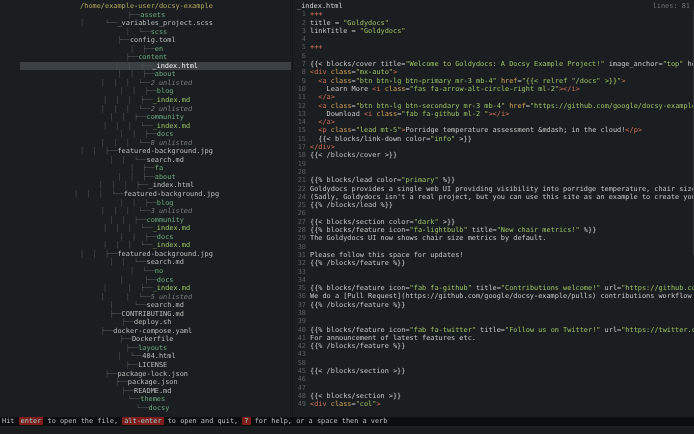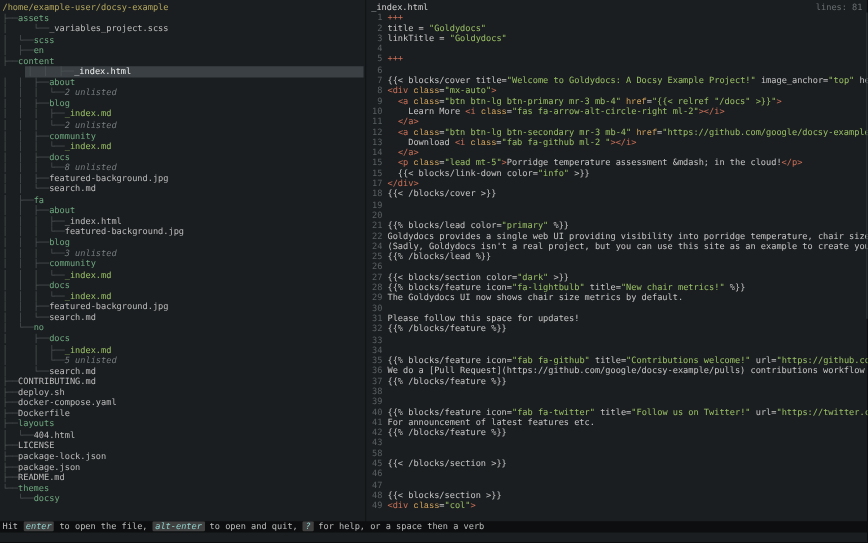--- a/index.html
+++ b/index.html
@@ -1,64 +1,65 @@
 <!DOCTYPE html>
 <html><head>
 <meta charset="utf-8">
 <style>
   html,body{margin:0;padding:0;background:#000;}
   body{width:694px;height:434px;overflow:hidden;font-family:"DejaVu Sans Mono",monospace;}
   .app{position:relative;width:694px;height:434px;background:#1b1e20;font-size:6.9px;color:#c6c6c6;}
   .row{white-space:pre;overflow:hidden;}
   
   .left{position:absolute;left:0;top:0;width:291px;height:417px;overflow:hidden;padding-top:2px;}
-  .left .row{height:8.55px;line-height:8.55px;padding-left:2px;}
+  .left .row{height:8.55px;line-height:8.55px;padding-left:2px;text-align:center;}
   .root-path{color:#b3a75e;}
   .branch{color:#4e5456;}
   .lbl.dir{color:#6ea880;}
   .lbl.file{color:#bdbdbd;}
   .lbl.md{color:#9ac166;}
   .lbl.unlisted{color:#767d7f;font-style:italic;}
   .trow.sel{background:#3a4043;margin-left:20px;}
   .trow.sel .lbl{color:#f0f0f0;}
   
   .right{position:absolute;left:292px;top:0;width:402px;height:417px;overflow:hidden;padding-top:2px;border-left:1px solid #121415;}
   .right .row{height:8.3px;line-height:8.3px;}
   .pv-head{display:flex;justify-content:space-between;padding:0 5px 0 4px;}
   .pv-title{color:#d2d2d2;}
   .pv-lines{color:#6a7072;}
   .crow{display:flex;padding-left:2px;}
   .lnum{flex:0 0 11px;text-align:right;color:#585f61;margin-right:4px;}
   .code{flex:0 0 auto;white-space:pre;}
   .pl{color:#c6c6c6;}
   .str{color:#9ac166;}
   .tag{color:#cc7058;}
-  .attr{color:#d2a35c;font-family:Liberation Mono, monospace;}
+  .attr{color:#d2a35c;}
   .hdr{color:#cc7058;}
   .scrollthumb{position:absolute;right:0;top:10px;width:2px;height:245px;background:#2f3537;}
   
   .hintbar{position:absolute;left:0;top:417px;width:694px;height:8.5px;line-height:8.5px;background:#0c0e0f;white-space:pre;padding-left:2px;color:#bdbdbd;overflow:hidden;}
-  .hint-key{background:#404040;color:#93d2cd;border-radius:1px;padding:0 2px;font-style:italic;}
+  .hint-key{background:#7f1d1d;color:#93d2cd;border-radius:1px;padding:0 2px;}
   .inputbar{position:absolute;left:0;top:425.5px;width:632px;height:8.5px;line-height:8.5px;background:#0c0e0f;overflow:hidden;margin-top:28px;}
   .cursor{position:absolute;left:2px;top:1px;width:4px;height:6.5px;background:#7fd1ca;}
   .flags{position:absolute;right:406px;top:0;white-space:pre;}
   .flag-label{color:#7d8486;}
   .flag-val{color:#93d2cd;}
 </style>
 </head>
 <body>
 
 <div class="app">
 
   <div class="left">
     <div class="row root-path">/home/example-user/docsy-example</div>
     <div>
         <div class="row trow"><span class="branch">├──</span><span class="lbl dir">assets</span></div>
         <div class="row trow"><span class="branch">│     └──</span><span class="lbl file">_variables_project.scss</span></div>
         <div class="row trow"><span class="branch">│  └──</span><span class="lbl dir">scss</span></div>
+        <div class="row trow"><span class="branch">├──</span><span class="lbl file">config.toml</span></div>
         <div class="row trow"><span class="branch">│  ├──</span><span class="lbl dir">en</span></div>
         <div class="row trow"><span class="branch">├──</span><span class="lbl dir">content</span></div>
         <div class="row trow sel"><span class="branch">│  │  ├──</span><span class="lbl file">_index.html</span></div>
         <div class="row trow"><span class="branch">│  │  ├──</span><span class="lbl dir">about</span></div>
         <div class="row trow"><span class="branch">│  │  │  └──</span><span class="lbl unlisted">2 unlisted</span></div>
         <div class="row trow"><span class="branch">│  │  ├──</span><span class="lbl dir">blog</span></div>
         <div class="row trow"><span class="branch">│  │  │  ├──</span><span class="lbl md">_index.md</span></div>
         <div class="row trow"><span class="branch">│  │  │  └──</span><span class="lbl unlisted">2 unlisted</span></div>
         <div class="row trow"><span class="branch">│  │  ├──</span><span class="lbl dir">community</span></div>
         <div class="row trow"><span class="branch">│  │  │  └──</span><span class="lbl md">_index.md</span></div>

